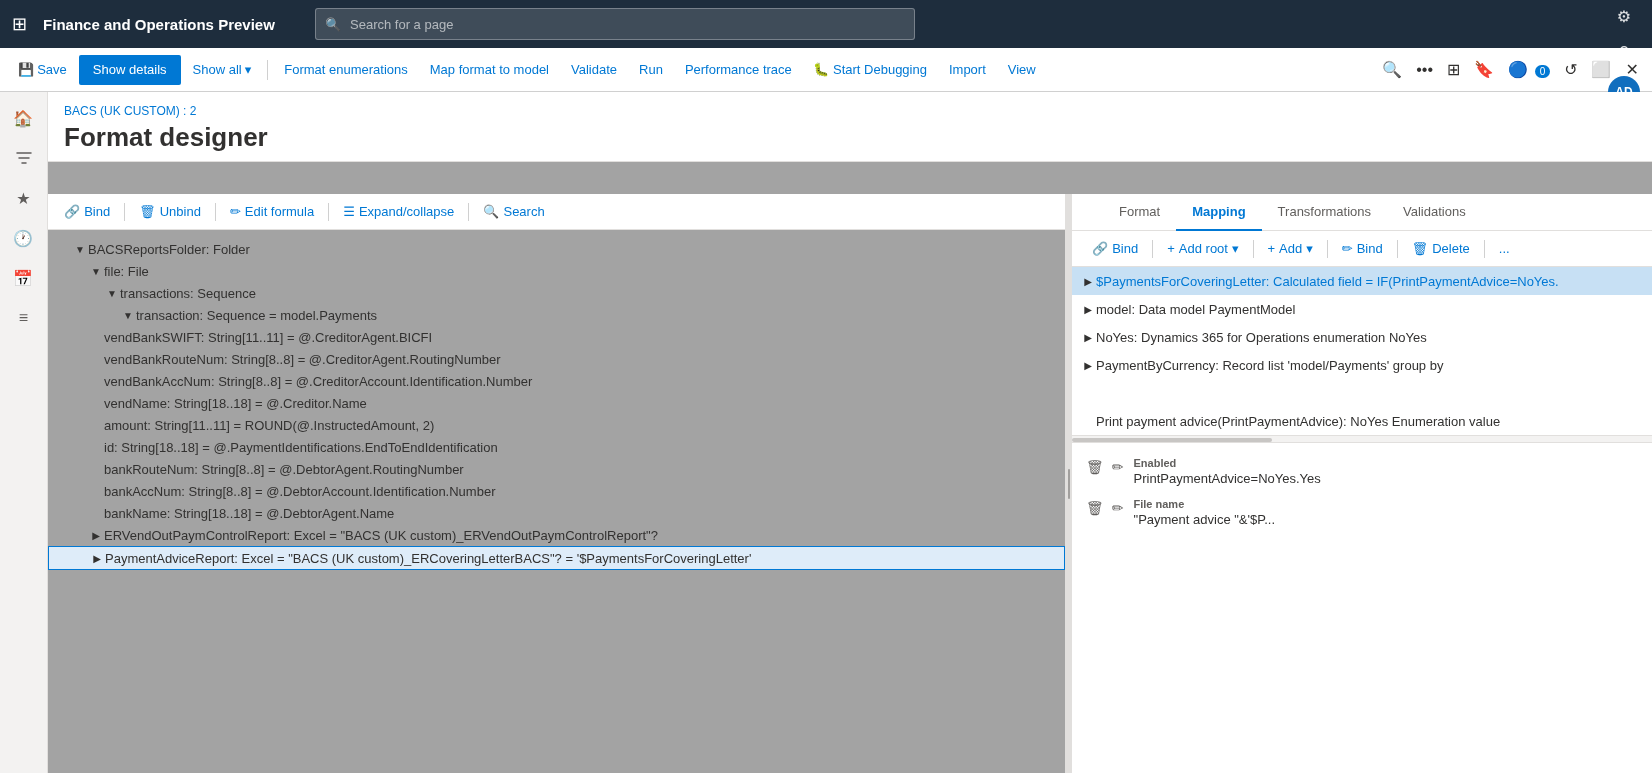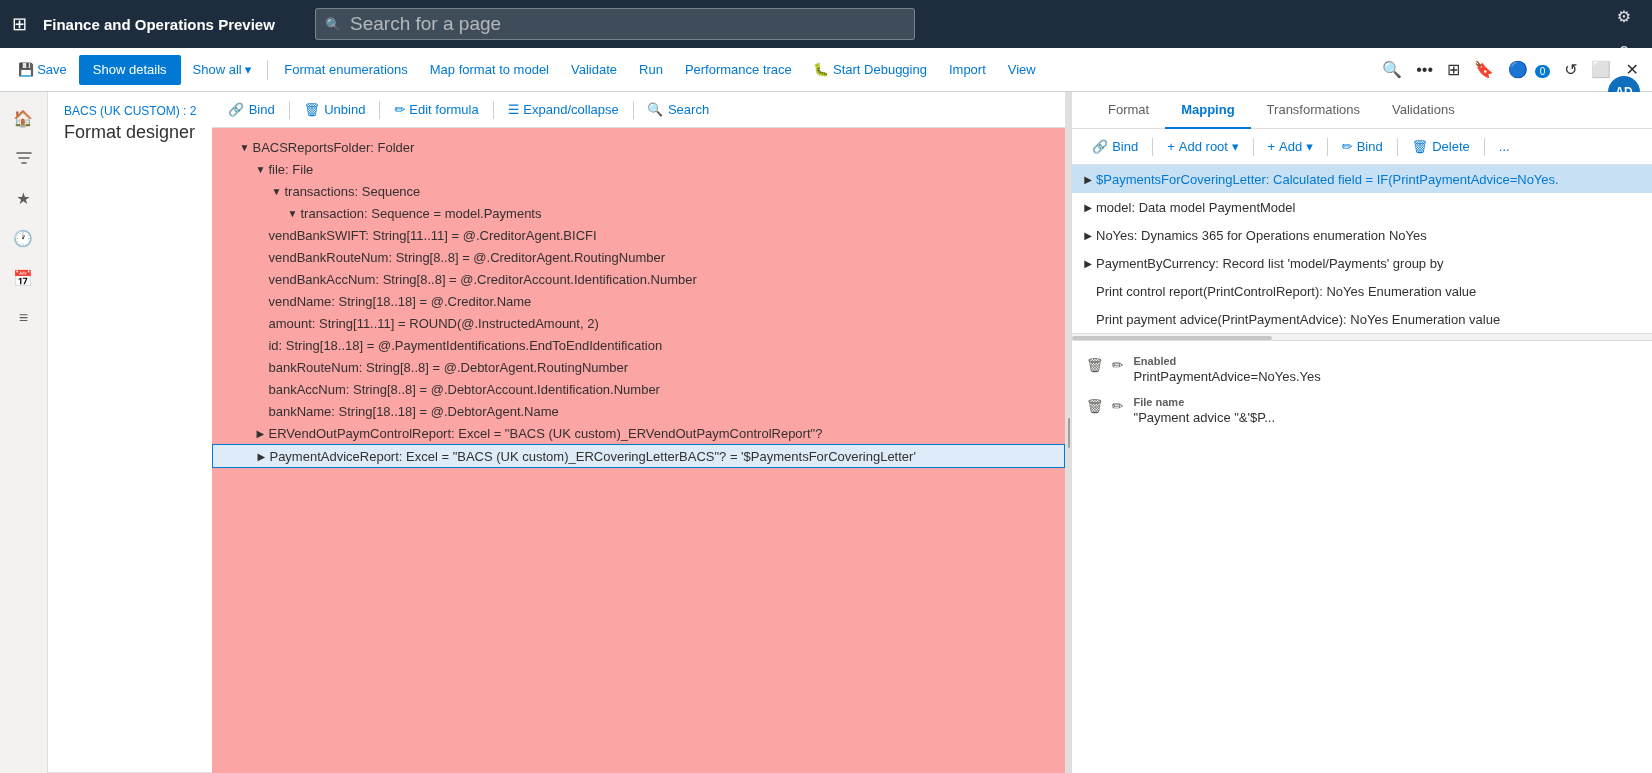--- a/index.html
+++ b/index.html
@@ -39,21 +39,21 @@
       padding: 0 10px;
       height: 32px;
       color: rgba(255,255,255,0.8);
       gap: 8px;
     }
     .top-nav .search-box input {
       background: transparent;
       border: none;
       outline: none;
       color: rgba(255,255,255,0.9);
-      font-size: 19px;
+      font-size: 13px;
       flex: 1;
     }
     .top-nav .search-box input::placeholder { color: rgba(255,255,255,0.6); }
     .top-nav .nav-right {
       margin-left: auto;
       display: flex;
       align-items: center;
       gap: 10px;
       color: white;
       flex-direction: column;
@@ -158,38 +158,40 @@
     }
 
     
     .main-container {
       position: absolute;
       left: 48px;
       top: 92px;
       right: 0;
       bottom: 0;
       display: flex;
-      background: #fca5a5;
+      flex-direction: column;
+      background: #a3a3a3;
+      gap: 32px;
     }
 
     
     .page-header {
       padding: 12px 16px 8px 16px;
       border-bottom: 1px solid #e1dfdd;
       background: white;
     }
     .page-header .breadcrumb {
       color: #0078d4;
       font-size: 12px;
       margin-bottom: 4px;
       cursor: pointer;
     }
     .page-header .page-title {
-      font-size: 18px;
-      font-weight: 400;
+      font-size: 26px;
+      font-weight: 700;
       color: #323130;
     }
 
     
     .content-split {
       display: flex;
       flex: 1;
       overflow: hidden;
     }
 
@@ -267,21 +269,21 @@
       flex-direction: column;
       background: white;
       overflow: hidden;
     }
 
     
     .tabs-row {
       display: flex;
       align-items: center;
       border-bottom: 1px solid #e1dfdd;
-      padding: 0 20px;
+      padding: 0 31px;
       background: white;
     }
     .tab {
       padding: 10px 16px;
       font-size: 13px;
       color: #605e5c;
       cursor: pointer;
       border-bottom: 2px solid transparent;
       margin-bottom: -1px;
     }
@@ -631,21 +633,20 @@
         <div class="right-tree-item">
           <span class="expand-icon">▶</span>
           <span class="item-text">NoYes: Dynamics 365 for Operations enumeration NoYes</span>
         </div>
         <div class="right-tree-item">
           <span class="expand-icon">▶</span>
           <span class="item-text">PaymentByCurrency: Record list 'model/Payments' group by</span>
         </div>
         <div class="right-tree-item">
           <span class="expand-icon">&nbsp;</span>
-          <span class="item-text">Print control report(PrintControlReport): NoYes Enumeration value</span>
         </div>
         <div class="right-tree-item">
           <span class="expand-icon">&nbsp;</span>
           <span class="item-text">Print payment advice(PrintPaymentAdvice): NoYes Enumeration value</span>
         </div>
       </div>
 
       <div style="height:8px; background:#f3f2f1; border-top:1px solid #e1dfdd; border-bottom:1px solid #e1dfdd; position:relative;">
         <div style="position:absolute; left:0; top:2px; width:200px; height:4px; background:#c8c6c4; border-radius:2px;"></div>
       </div>

